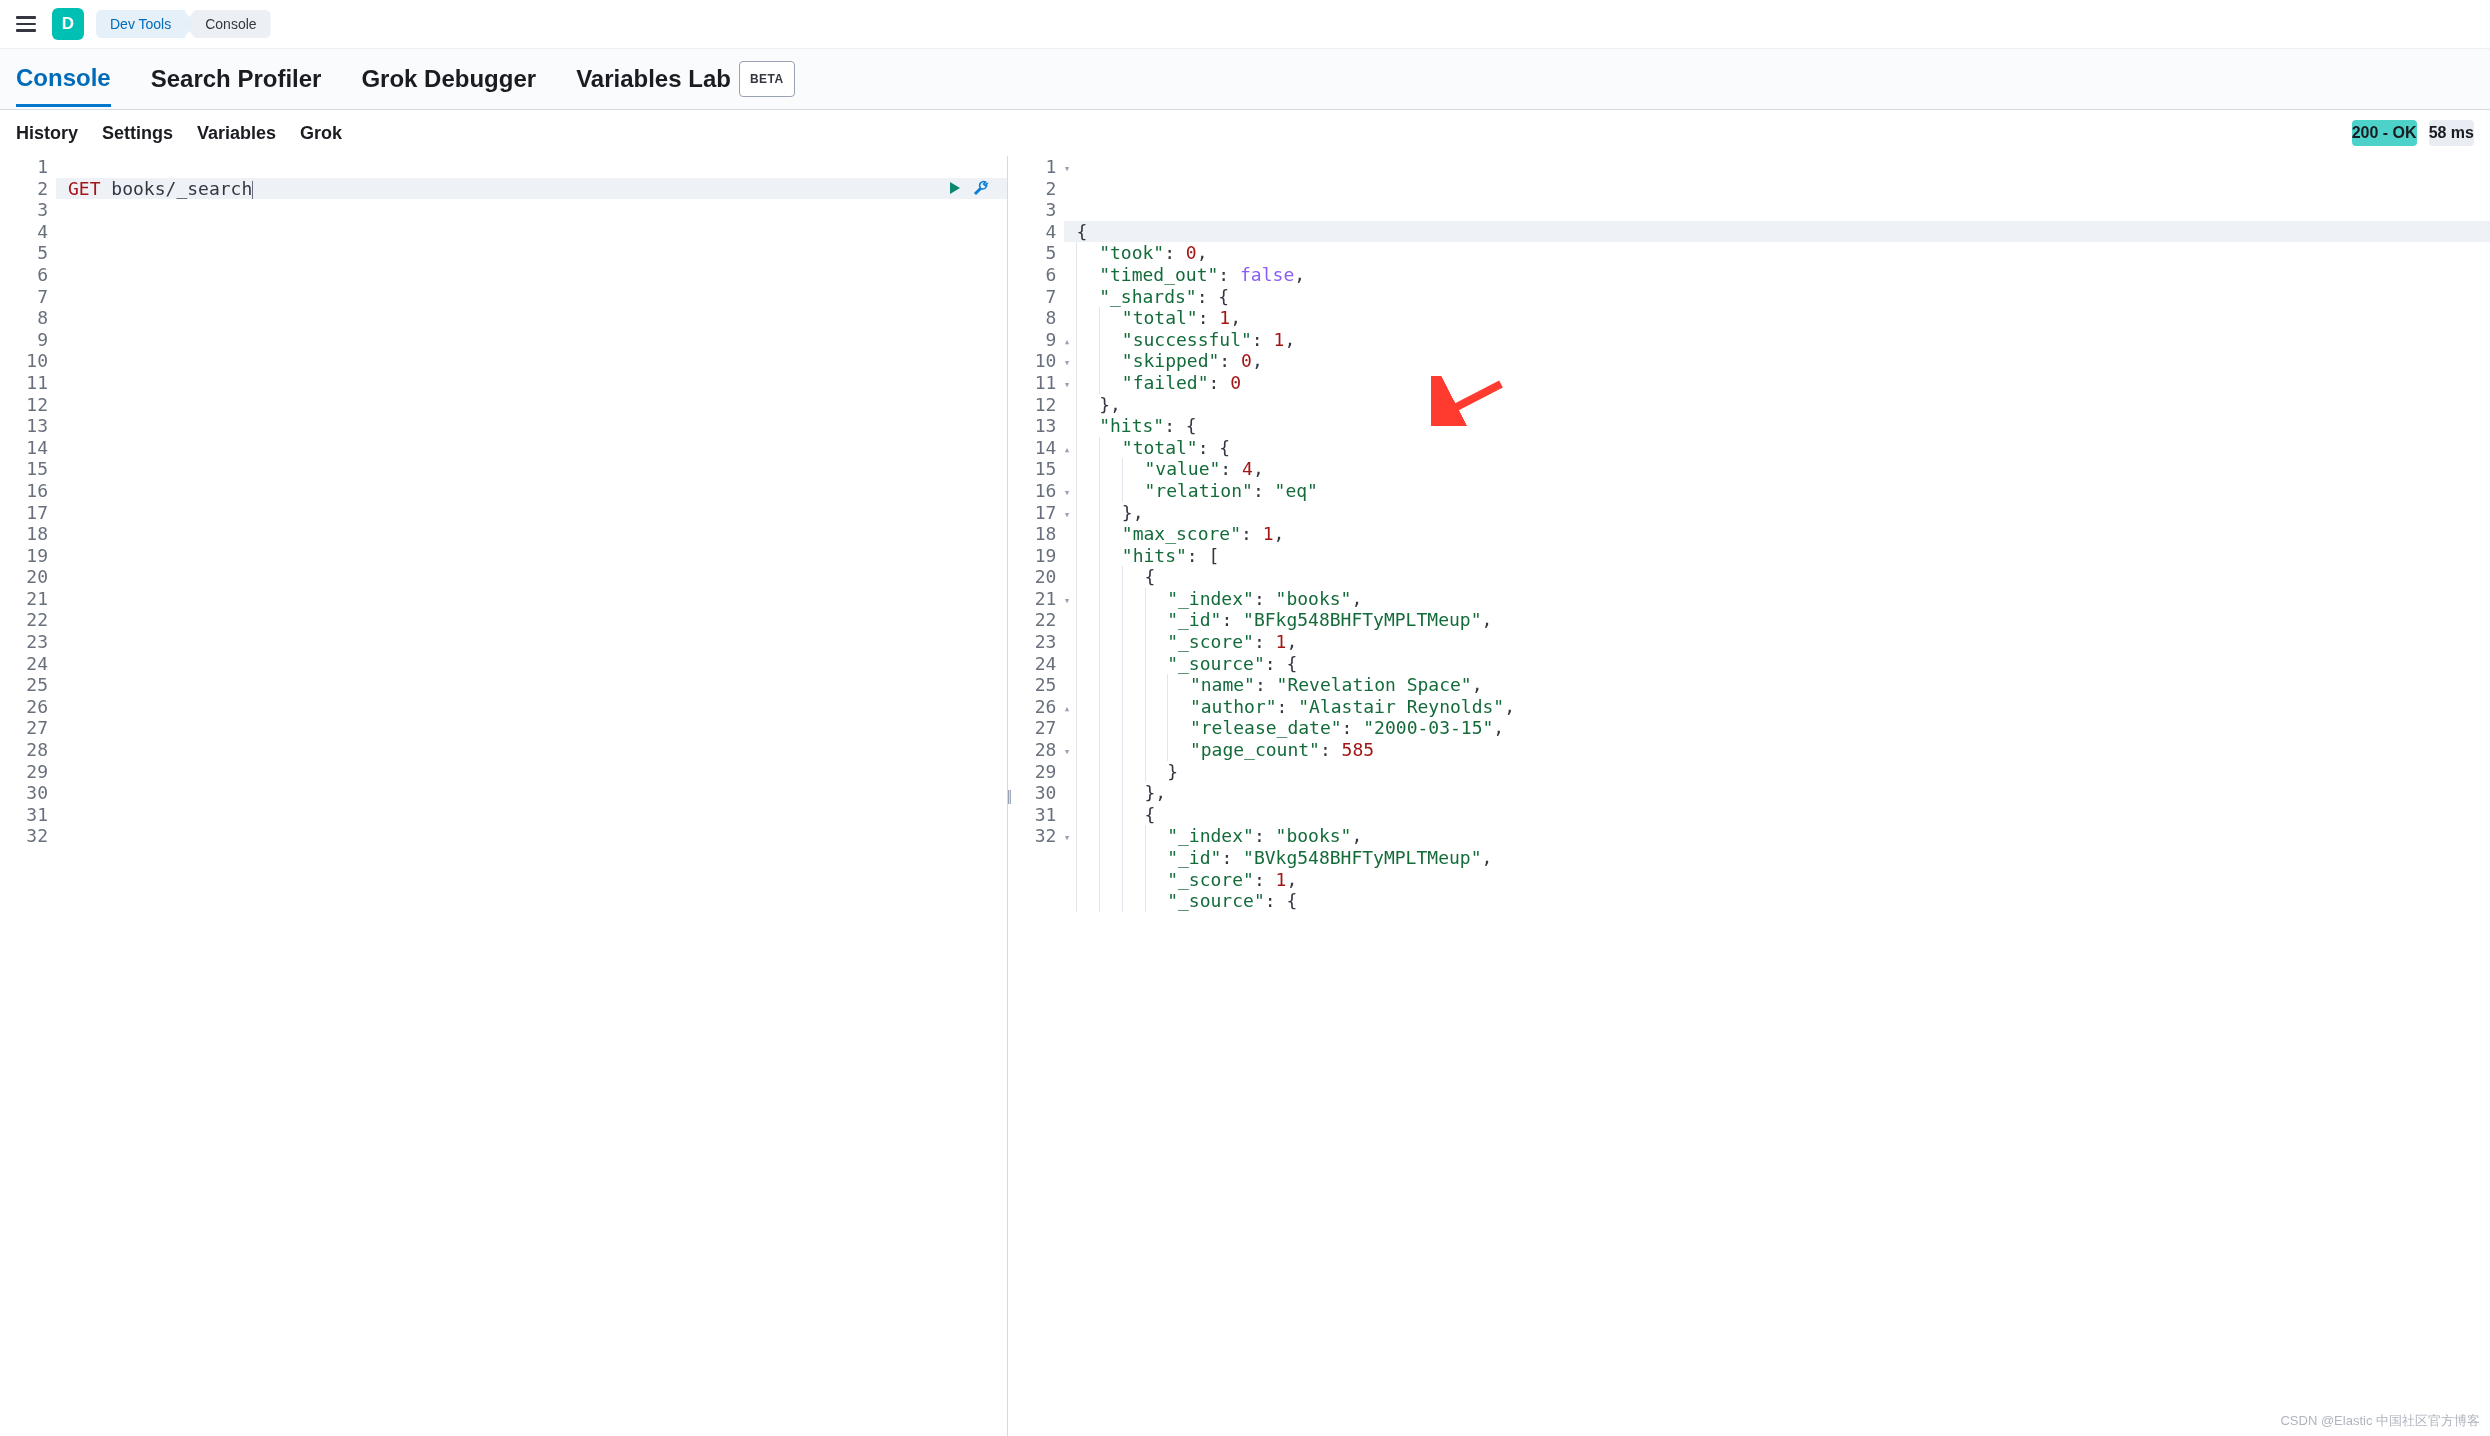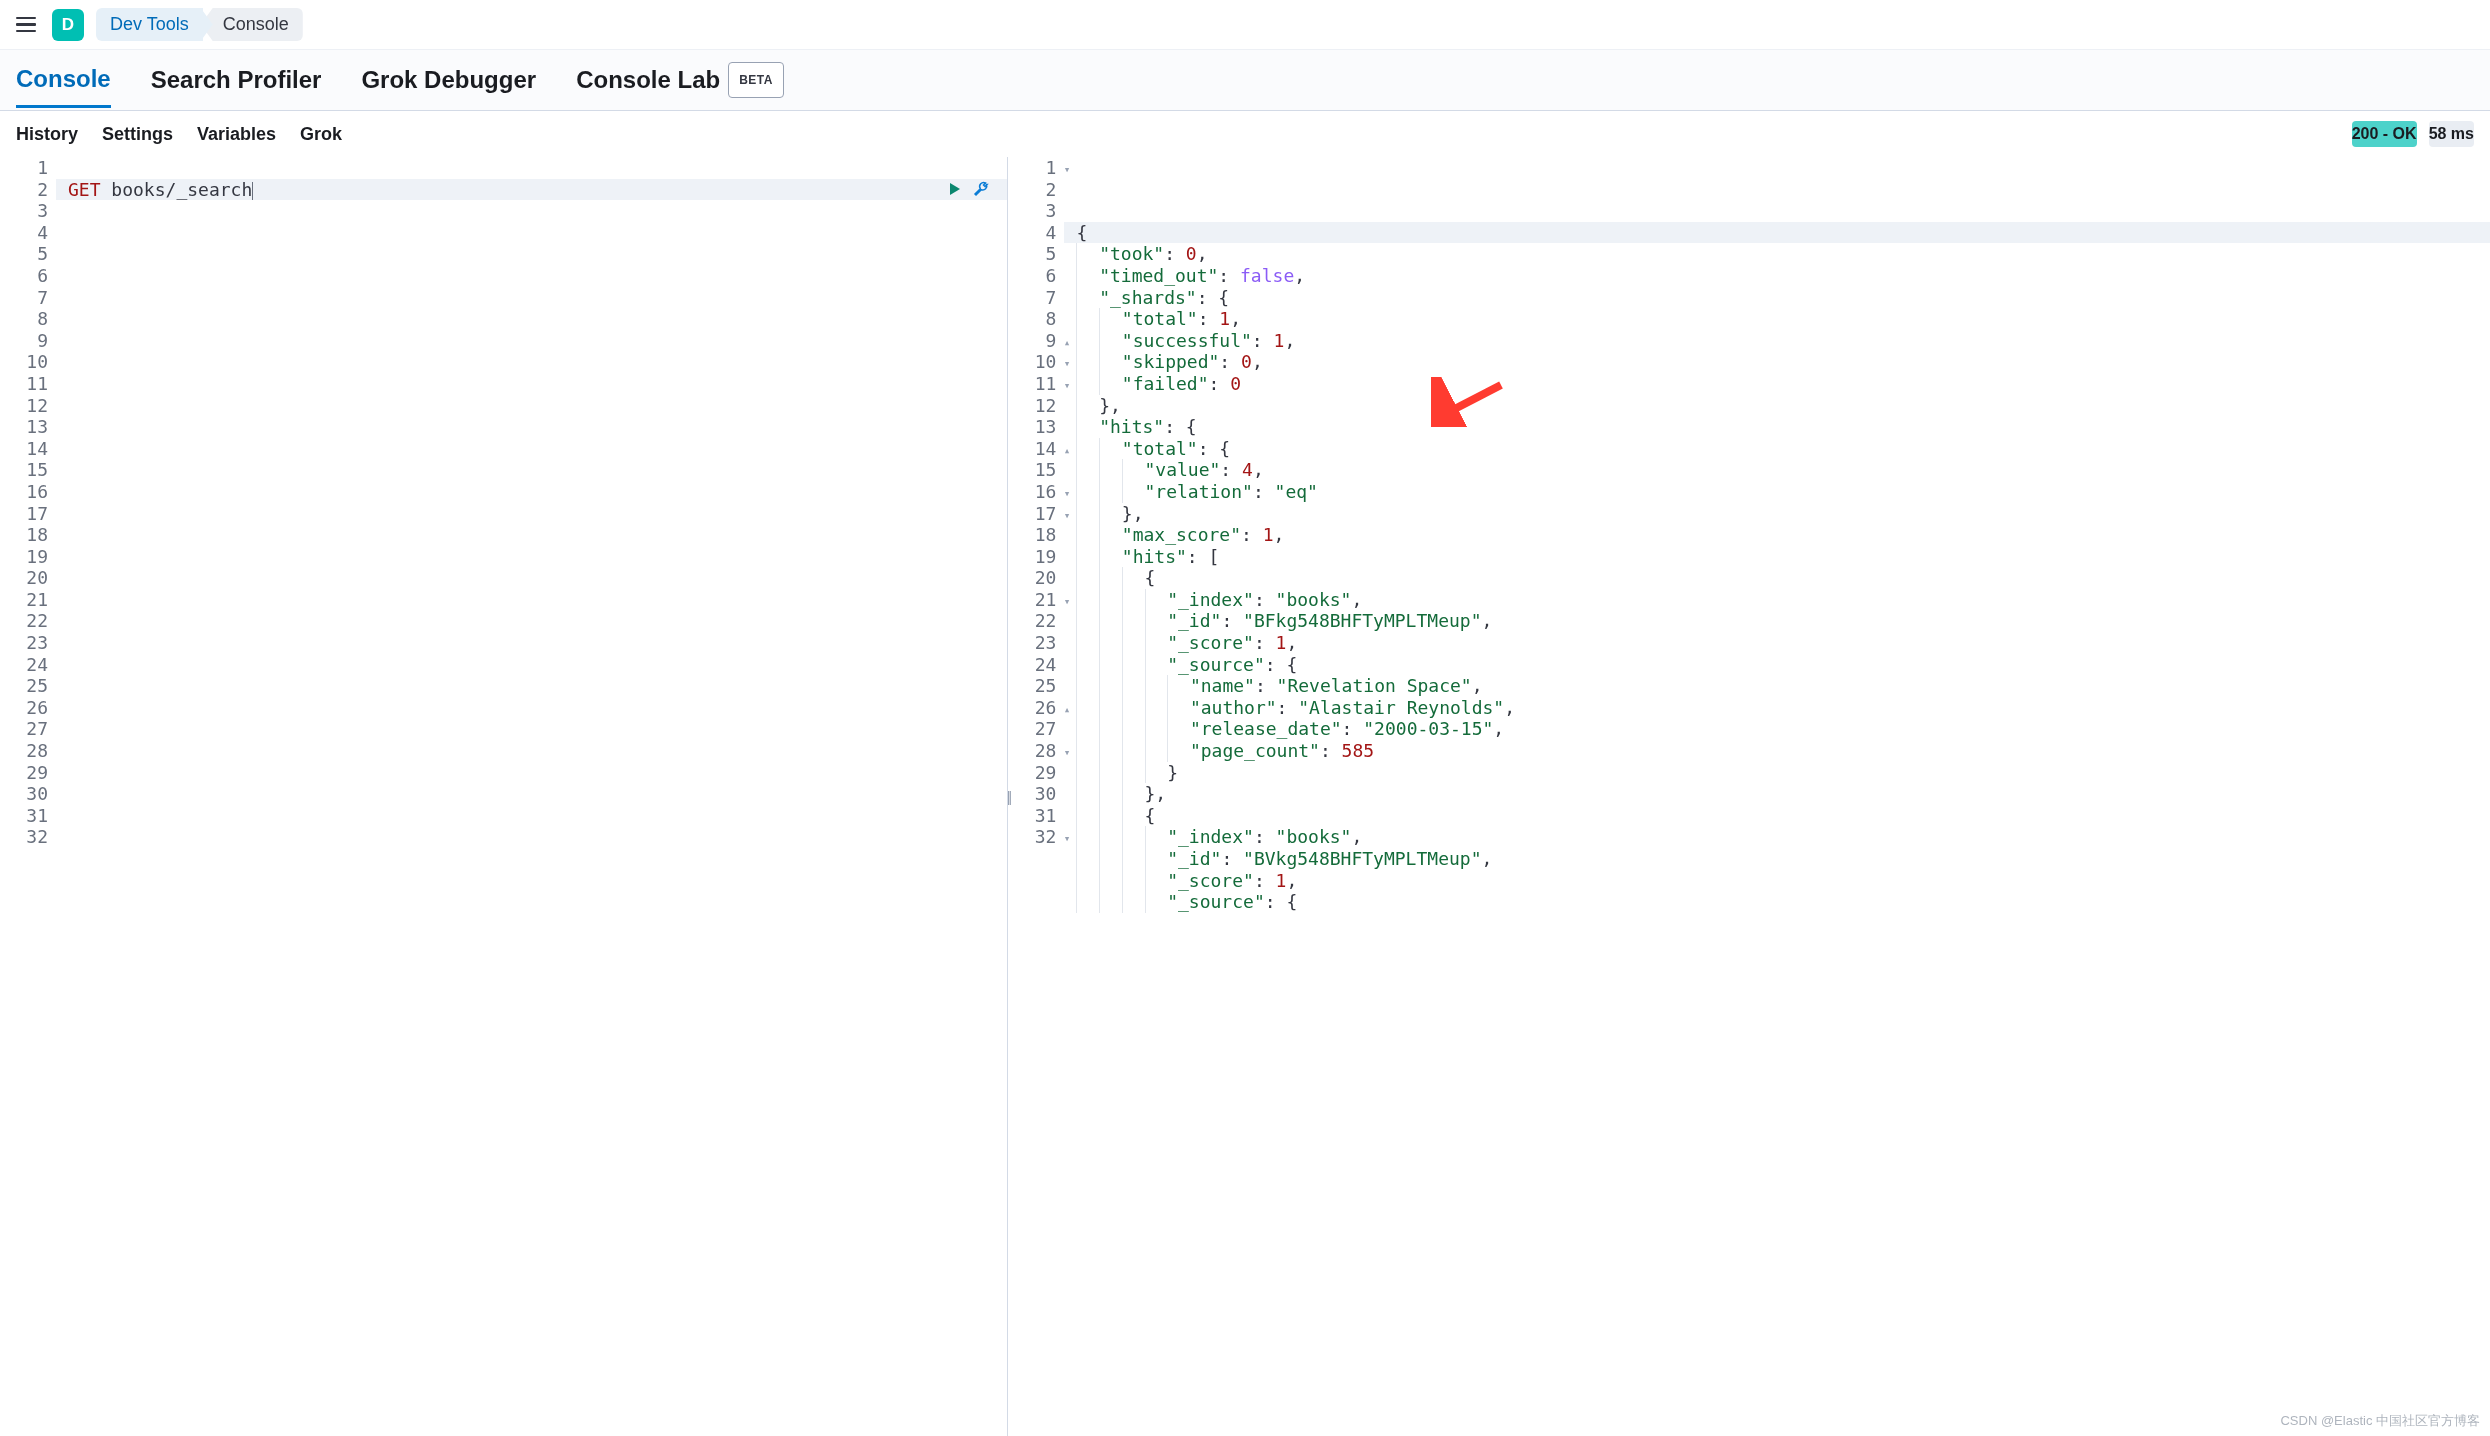--- a/index.html
+++ b/index.html
@@ -3,21 +3,21 @@
 <meta charset="utf-8">
 <style>
 * { margin: 0; padding: 0; box-sizing: border-box; }
 html, body { height: 100%; font-family: -apple-system, BlinkMacSystemFont, "Segoe UI", Helvetica, Arial, sans-serif; background: #fff; }
 .app { display: flex; flex-direction: column; height: 100%; }
 .topbar { display: flex; align-items: center; padding: 8px 12px; gap: 12px; border-bottom: 1px solid #edf0f5; }
 .hamburger { width: 28px; height: 28px; display: flex; flex-direction: column; justify-content: center; gap: 4px; cursor: pointer; padding: 4px; }
 .hamburger span { display: block; height: 2.5px; background: #343741; border-radius: 1px; }
 .app-icon { width: 32px; height: 32px; border-radius: 6px; background: #00bfb3; color: #fff; font-weight: 700; font-size: 17px; display: flex; align-items: center; justify-content: center; }
 .breadcrumb { display: flex; align-items: center; }
-.bc-item { padding: 6px 14px; font-size: 18px; position: relative; }
+.bc-item { padding: 6px 14px; font-size: 14px; position: relative; }
 .bc-item.first { background: #e6f0f8; color: #006bb8; border-radius: 6px 0 0 6px; font-weight: 500; }
 .bc-item.second { background: #eceff3; color: #343741; border-radius: 0 6px 6px 0; margin-left: -2px; clip-path: polygon(12px 0, 100% 0, 100% 100%, 12px 100%, 0 50%); padding-left: 22px; }
 .bc-item.first::after { content: ""; position: absolute; right: -10px; top: 0; bottom: 0; width: 12px; background: #e6f0f8; clip-path: polygon(0 0, 100% 50%, 0 100%); z-index: 2; }
 .tabs { display: flex; align-items: center; gap: 40px; padding: 12px 16px 0 16px; border-bottom: 1px solid #d3dae6; background: #fafbfd; }
 .tab { font-size: 24px; font-weight: 700; color: #1a1c21; padding-bottom: 12px; cursor: pointer; display: flex; align-items: center; gap: 8px; }
 .tab.active { color: #006bb8; border-bottom: 3px solid #07c; margin-bottom: -1px; }
 .badge-beta { font-size: 12px; font-weight: 700; padding: 10px 10px; border: 1px solid #98a2b3; border-radius: 4px; color: #343741; background: #fff; letter-spacing: 0.5px; }
 .subbar { display: flex; align-items: center; justify-content: space-between; padding: 10px 16px; }
 .subbar-left { display: flex; gap: 24px; }
 .sub-link { font-size: 18px; font-weight: 700; color: #1a1c21; cursor: pointer; }
@@ -66,21 +66,21 @@
     <div class="bc-item first">Dev Tools</div>
     <div class="bc-item second">Console</div>
   </div>
 </div>
 
 <div class="tabs">
   <div class="tab active">Console</div>
   <div class="tab">Search Profiler</div>
   <div class="tab">Grok Debugger</div>
   <div class="tab">
-    <span>Console Lab</span>
+    <span>Variables Lab</span>
     <span class="badge-beta">BETA</span>
   </div>
 </div>
 
 <div class="subbar">
   <div class="subbar-left">
     <span class="sub-link">History</span>
     <span class="sub-link">Settings</span>
     <span class="sub-link">Variables</span>
     <span class="sub-link">Grok</span>

